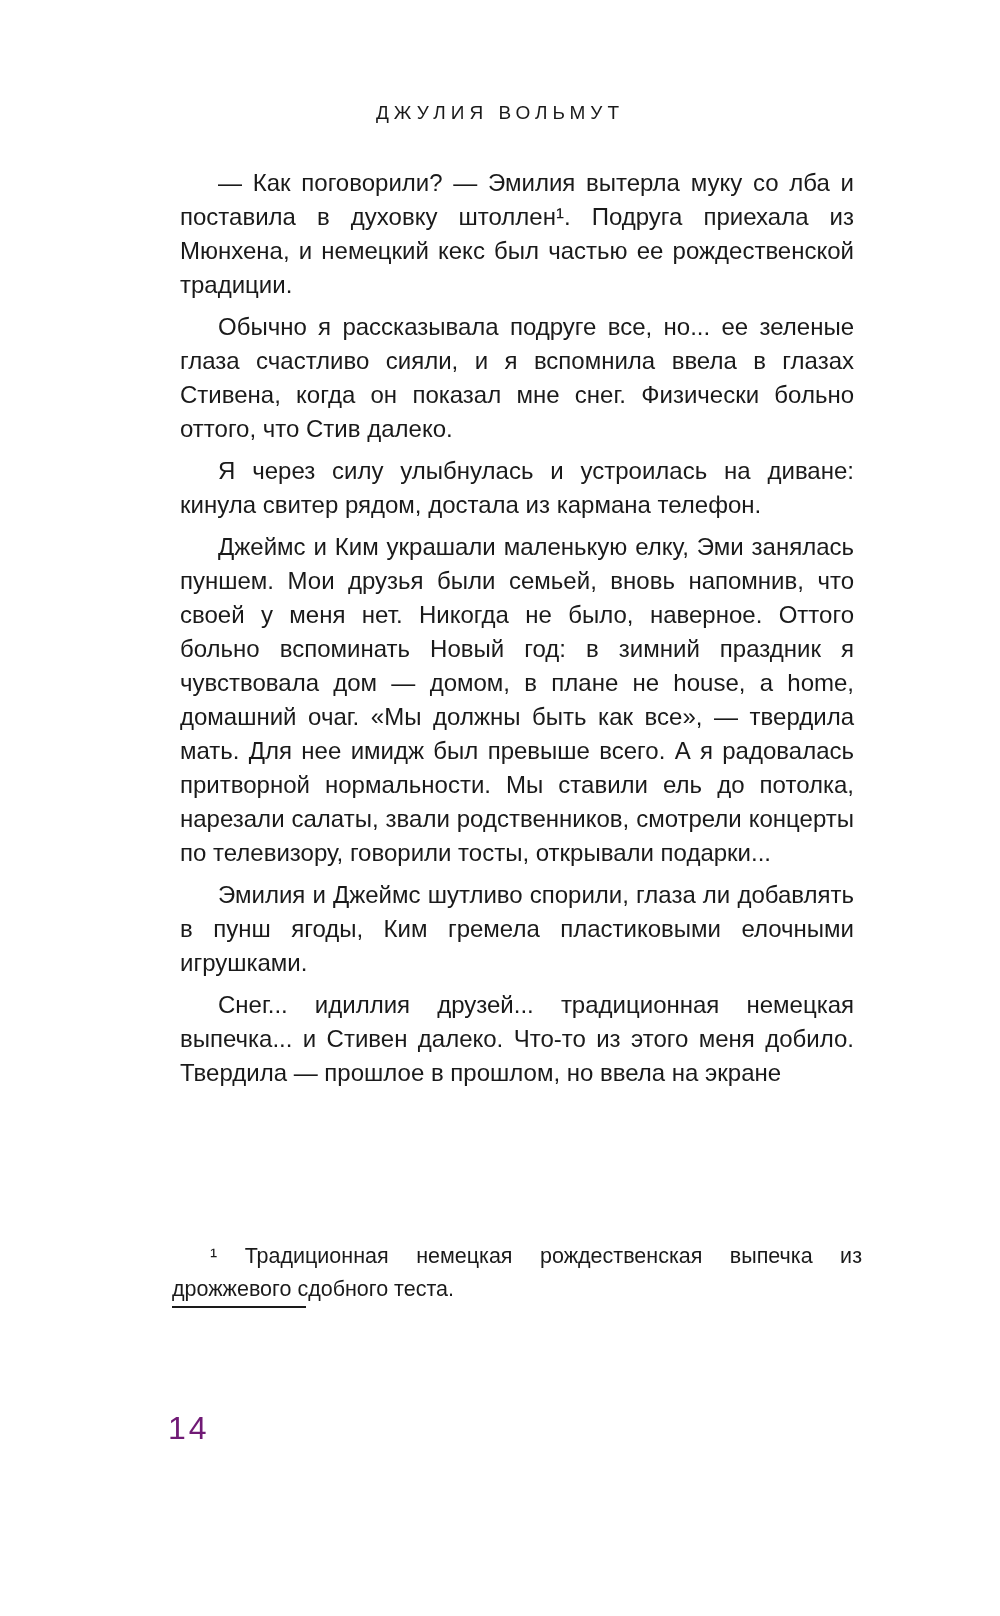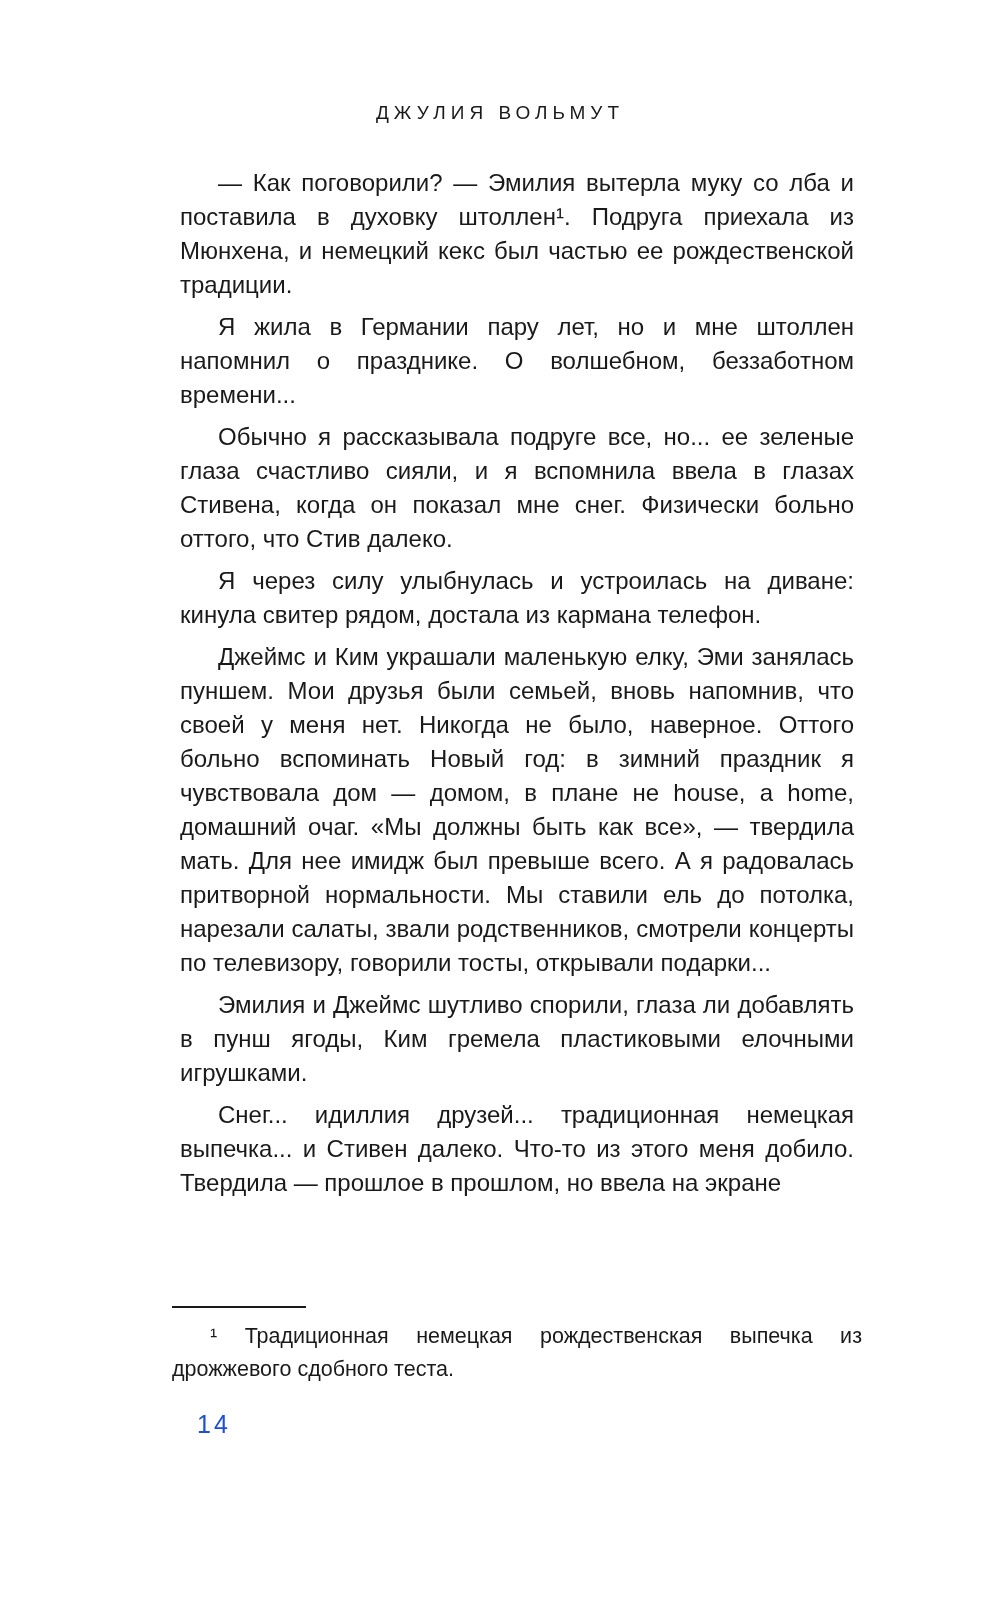--- a/index.html
+++ b/index.html
@@ -47,48 +47,46 @@
     position: absolute;
     left: 172px;
     top: 1306px;
     width: 134px;
     height: 0;
     border-top: 2px solid #1a1a1a;
   }
   .footnote {
     position: absolute;
     left: 172px;
-    top: 1320px;
+    top: 1240px;
     width: 690px;
     font-size: 21.5px;
     line-height: 33px;
     text-align: justify;
     text-indent: 38px;
     hyphens: auto;
     -webkit-hyphens: auto;
   }
   .page-number {
     position: absolute;
     left: 168px;
     top: 1410px;
-    font-size: 25px;
+    font-size: 32px;
     letter-spacing: 3px;
-    color: #1d4ed8;
-    margin-left: 29px;
+    color: #701a75;
   }
 </style>
 </head>
 <body>
 
 <div class="page">
   <div class="running-header">ДЖУЛИЯ ВОЛЬМУТ</div>
 
   <div class="body-text">
       <p>— Как поговорили? — Эмилия вытерла муку со лба и поставила в духовку штоллен¹. Подруга приехала из Мюнхена, и немецкий кекс был частью ее рождественской традиции.</p>
-      <p>Я жила в Германии пару лет, но и мне штоллен напомнил о празднике. О волшебном, беззаботном времени...</p>
       <p>Обычно я рассказывала подруге все, но... ее зеленые глаза счастливо сияли, и я вспомнила ввела в глазах Стивена, когда он показал мне снег. Физически больно оттого, что Стив далеко.</p>
       <p>Я через силу улыбнулась и устроилась на диване: кинула свитер рядом, достала из кармана телефон.</p>
       <p>Джеймс и Ким украшали маленькую елку, Эми занялась пуншем. Мои друзья были семьей, вновь напомнив, что своей у меня нет. Никогда не было, наверное. Оттого больно вспоминать Новый год: в зимний праздник я чувствовала дом — домом, в плане не house, а home, домашний очаг. «Мы должны быть как все», — твердила мать. Для нее имидж был превыше всего. А я радовалась притворной нормальности. Мы ставили ель до потолка, нарезали салаты, звали родственников, смотрели концерты по телевизору, говорили тосты, открывали подарки...</p>
       <p>Эмилия и Джеймс шутливо спорили, глаза ли добавлять в пунш ягоды, Ким гремела пластиковыми елочными игрушками.</p>
       <p>Снег... идиллия друзей... традиционная немецкая выпечка... и Стивен далеко. Что-то из этого меня добило. Твердила — прошлое в прошлом, но ввела на экране</p>
     </div>
 
   <div class="footnote-rule"></div>
 
   <div class="footnote">¹ Традиционная немецкая рождественская выпечка из дрожжевого сдобного теста.</div>

